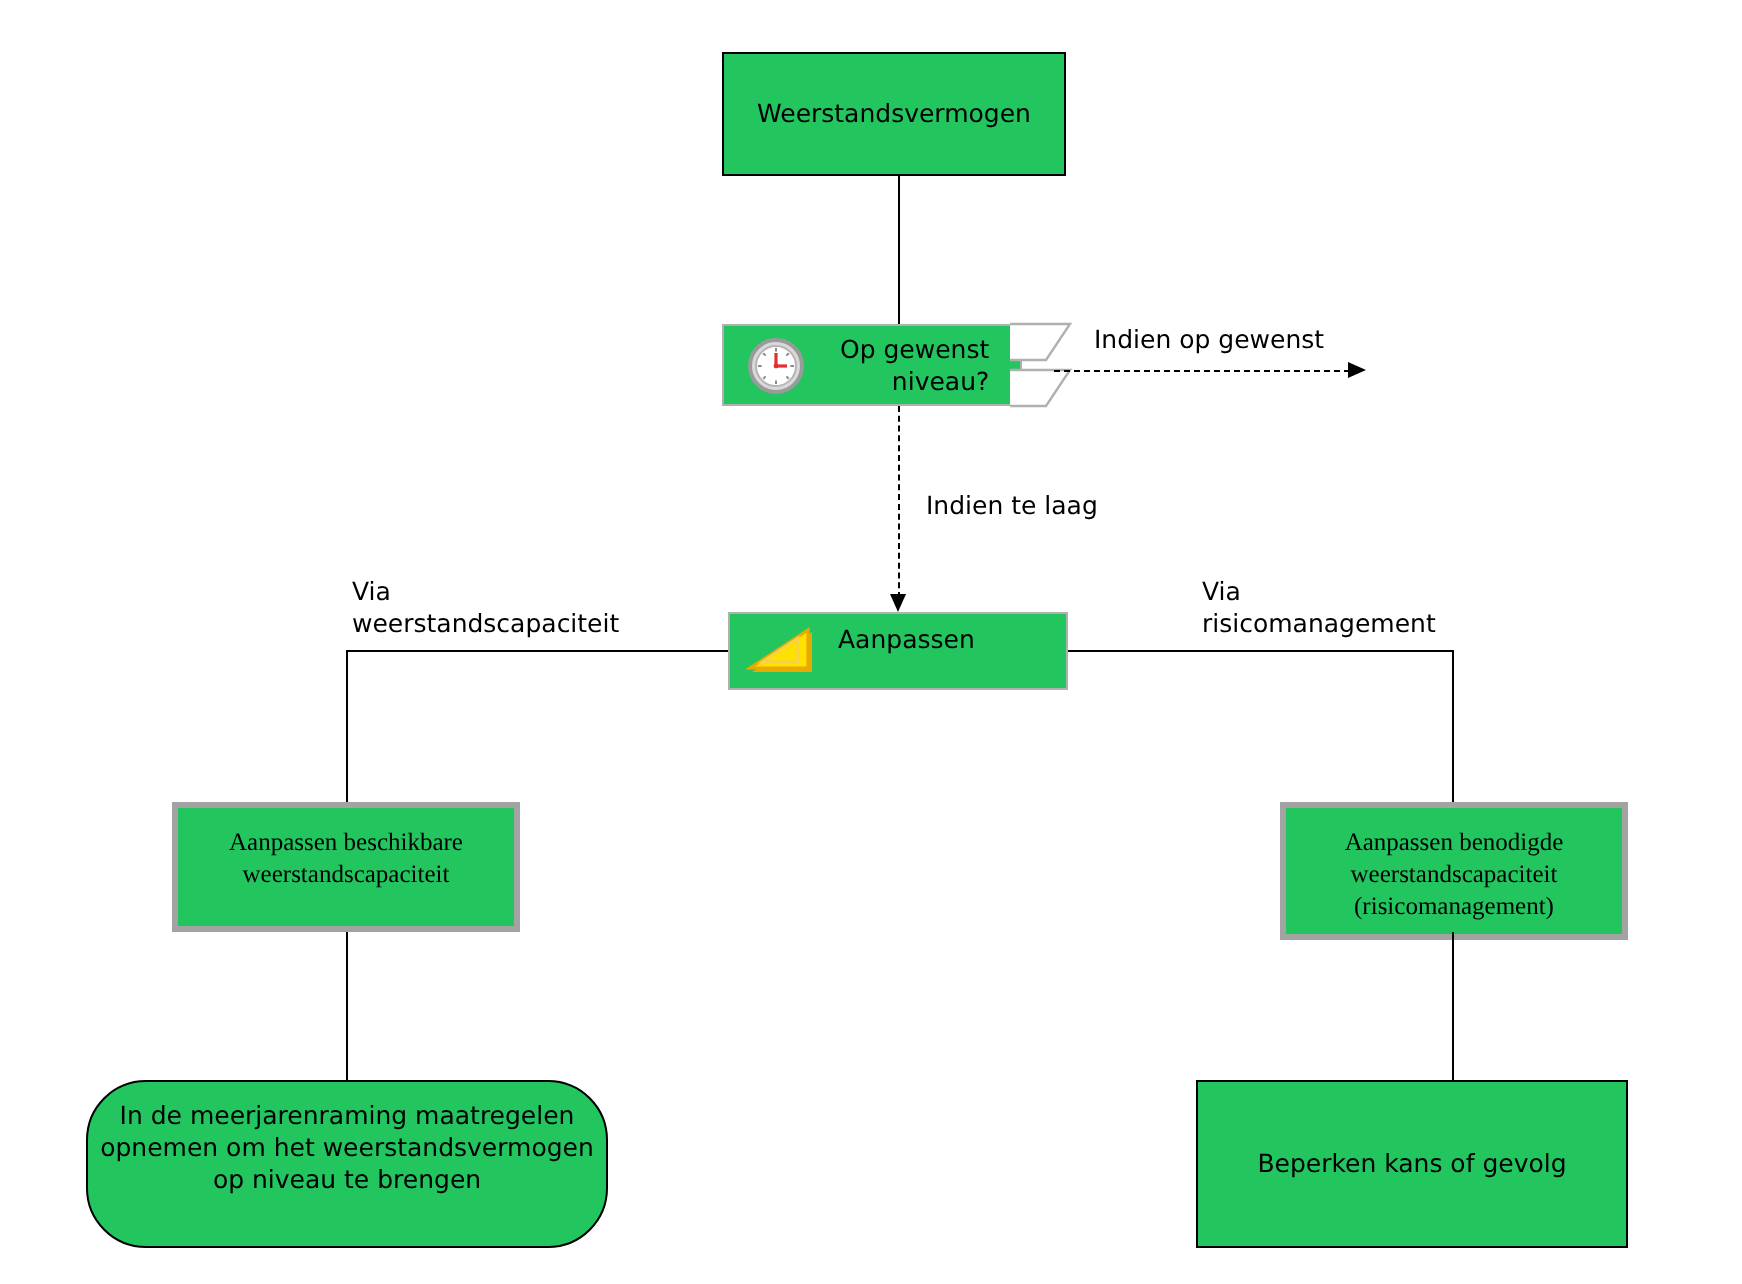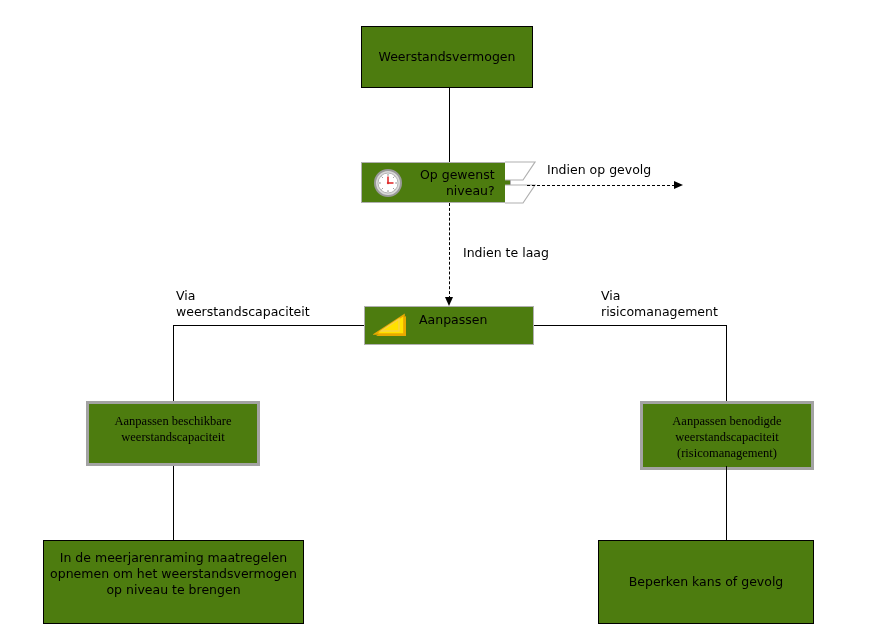--- a/index.html
+++ b/index.html
@@ -15,21 +15,21 @@
     width: 871px;
     height: 642px;
     background: #ffffff;
     overflow: hidden;
   }
 
   
   .node {
     position: absolute;
     box-sizing: border-box;
-    background: #4d7c0f;
+    background: #22c55e;
   }
   .box-thin {
     border: 1px solid #000000;
   }
   .box-bold {
     border: 3px solid #a3a3a3;
     font-family: Liberation Serif, serif;
   }
   .box-grey {
     border: 1px solid #b0b0b0;
@@ -171,21 +171,21 @@
 niveau?</div>
   </div>
 
   <div class="flag-tail" style="left:505px; top:161px; width:36px; height:43px;">
     <svg viewBox="0 0 36 43" width="36" height="43" aria-hidden="true">
       <path d="M0,1 L30,1 L18,19 L0,19" fill="#ffffff" stroke="#b0b0b0" stroke-width="1.2"></path>
       <path d="M0,24 L30,24 L18,42 L0,42" fill="#ffffff" stroke="#b0b0b0" stroke-width="1.2"></path>
     </svg>
   </div>
 
-  <div class="edge-label" style="left:547px; top:162px; width:160px;">Indien op gevolg</div>
+  <div class="edge-label" style="left:547px; top:162px; width:160px;">Indien op gewenst</div>
   <div class="line-h dashed" style="left:527px; top:185px; width:148px;"></div>
   <div class="arrow-right" style="left:674px; top:180.5px;"></div>
 
 
   <div class="line-v dashed" style="left:449px; top:203px; height:96px;"></div>
   <div class="arrow-down" style="left:444.5px; top:297px;"></div>
   <div class="edge-label" style="left:463px; top:245px; width:160px;">Indien te laag</div>
 
   <div class="node box-grey icon-node" style="left:364px; top:306px; width:170px; height:39px;">
     <div class="icon-slot">
@@ -203,21 +203,21 @@
   <div class="line-h" style="left:173px; top:325px; width:191px;"></div>
   <div class="line-v" style="left:173px; top:325px; height:76px;"></div>
 
   <div class="node box-bold" style="left:86px; top:401px; width:174px; height:65px;">
     <div class="box-label label-top">Aanpassen beschikbare
 weerstandscapaciteit</div>
   </div>
 
   <div class="line-v" style="left:173px; top:466px; height:74px;"></div>
 
-  <div class="node box-thin" style="left:43px; top:540px; width:261px; height:84px;">
+  <div class="node box-thin" style="left:43px; top:540px; width:261px; height:84px;border-radius:30px;">
     <div class="box-label label-top">In de meerjarenraming maatregelen
 opnemen om het weerstandsvermogen
 op niveau te brengen</div>
   </div>
 
   <div class="edge-label" style="left:601px; top:288px; width:200px;">Via
 risicomanagement</div>
   <div class="line-h" style="left:534px; top:325px; width:193px;"></div>
   <div class="line-v" style="left:726px; top:325px; height:76px;"></div>
 

